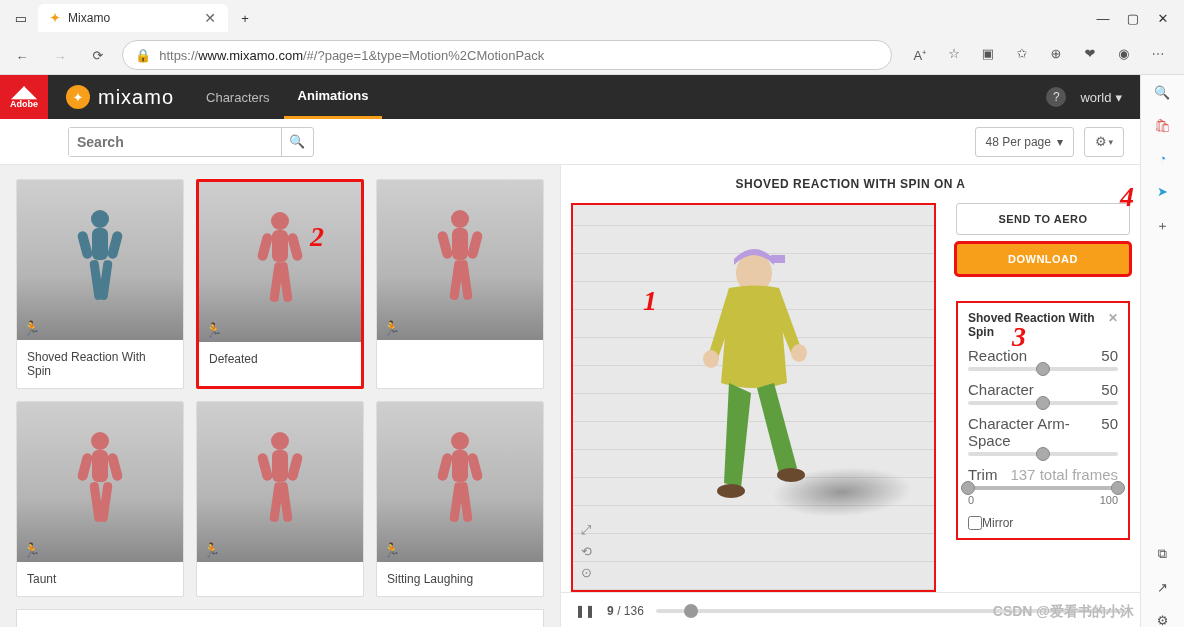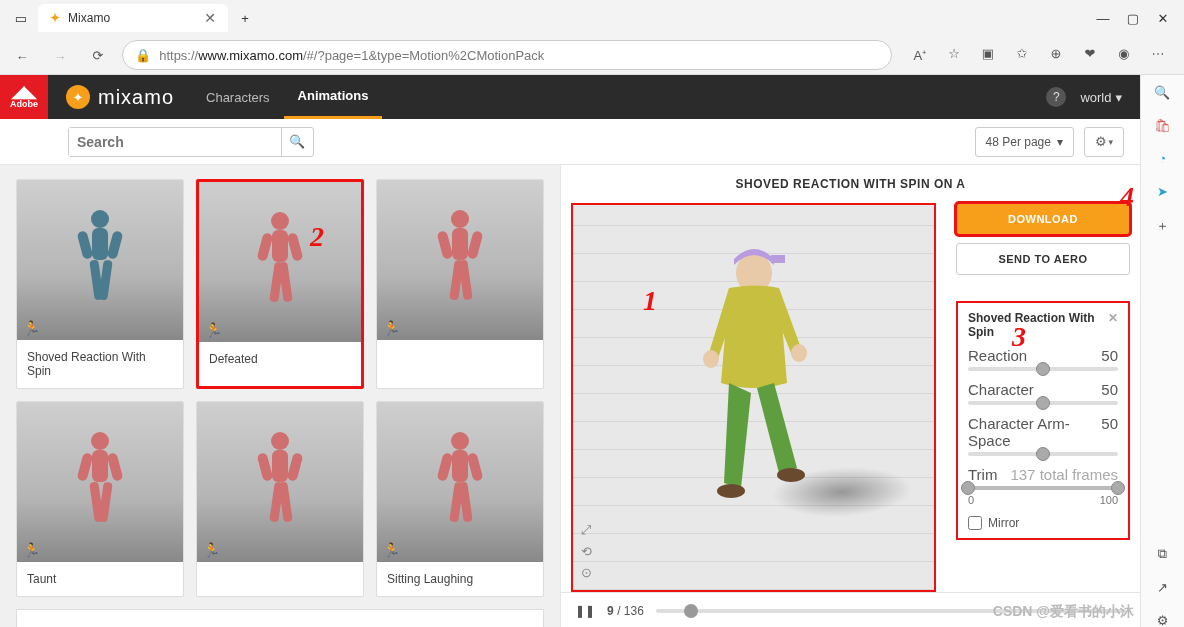--- a/index.html
+++ b/index.html
@@ -62,21 +62,21 @@
 .panel .ptitle { font-weight: 700; font-size: 12px; display: flex; justify-content: space-between; color: #333; margin-bottom: 8px; }
 .panel .ptitle .cx { color: #aaa; }
 .slider-row { margin-bottom: 10px; }
 .slider-row .srl { display: flex; justify-content: space-between; font-size: 15px; color: #555; margin-bottom: 3px; }
 .track { height: 4px; background: #ddd; border-radius: 2px; position: relative; }
 .knob { position: absolute; top: -5px; width: 14px; height: 14px; border-radius: 50%; background: #aaa; border: 1px solid #888; transform: translateX(-50%); }
 .trim .range { display: flex; justify-content: space-between; font-size: 11px; color: #777; margin-top: 4px; }
 .trim .track { background: #bbb; }
 .trim .knob1 { left: 0%; }
 .trim .knob2 { left: 100%; }
-.mirror { display: flex; align-items: center; gap: 6px; font-size: 12px; color: #555; }
+.mirror { display: flex; align-items: center; font-size: 12px; color: #555; }
 .mirror input { width: 14px; height: 14px; }
 .timeline { height: 36px; border-top: 1px solid #e5e5e5; display: flex; align-items: center; padding: 0 14px; gap: 12px; font-size: 12px; color: #555; }
 .timeline .bar { flex: 1; height: 4px; background: #ddd; border-radius: 2px; position: relative; }
 .timeline .bar .pknob { position: absolute; left: 6%; top: -5px; width: 14px; height: 14px; border-radius: 50%; background: #999; }
 .annot { position: absolute; color: #e11; font-family: Georgia, serif; font-style: italic; font-weight: bold; font-size: 28px; pointer-events: none; }
 .watermark { position: absolute; right: 50px; bottom: 6px; font-size: 14px; color: #bbb; font-weight: bold; }
 </style>
 </head>
 <body>
 
@@ -267,22 +267,22 @@
             <div class="annot" style="left:70px; top:80px;">1</div>
             <div class="tools">
               <span>⤢</span>
               <span>⟲</span>
               <span>⊙</span>
             </div>
           </div>
 
           <div class="sidepanel" style="position:relative">
             <div class="annot" style="right:6px; top:-22px;">4</div>
+            <div class="btn">SEND TO AERO</div>
             <div class="btn primary">DOWNLOAD</div>
-            <div class="btn">SEND TO AERO</div>
 
             <div class="panel" style="margin-top:18px; position:relative">
               <div class="ptitle">
                   <span>Shoved Reaction With Spin</span>
                   <span class="cx">✕</span>
                 </div>
 
               <div class="slider-row">
                 <div class="srl">
                     <span>Reaction</span>

